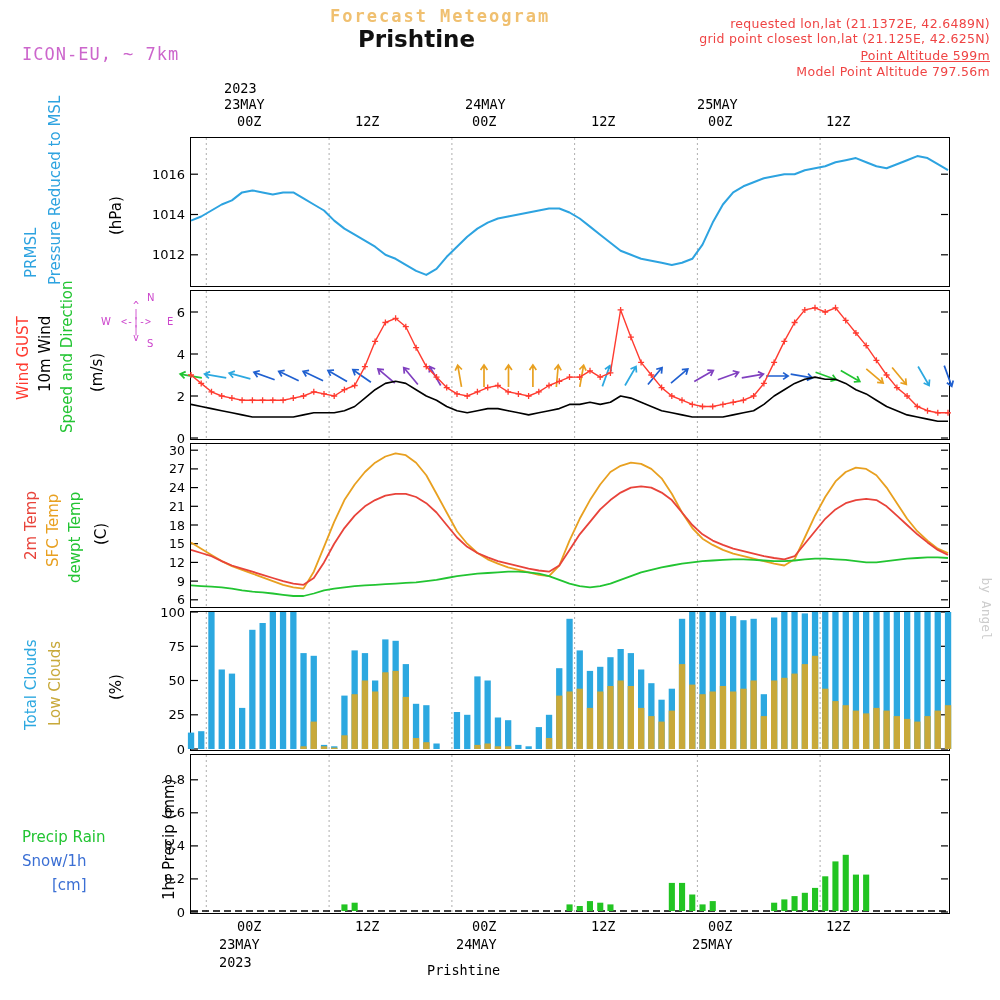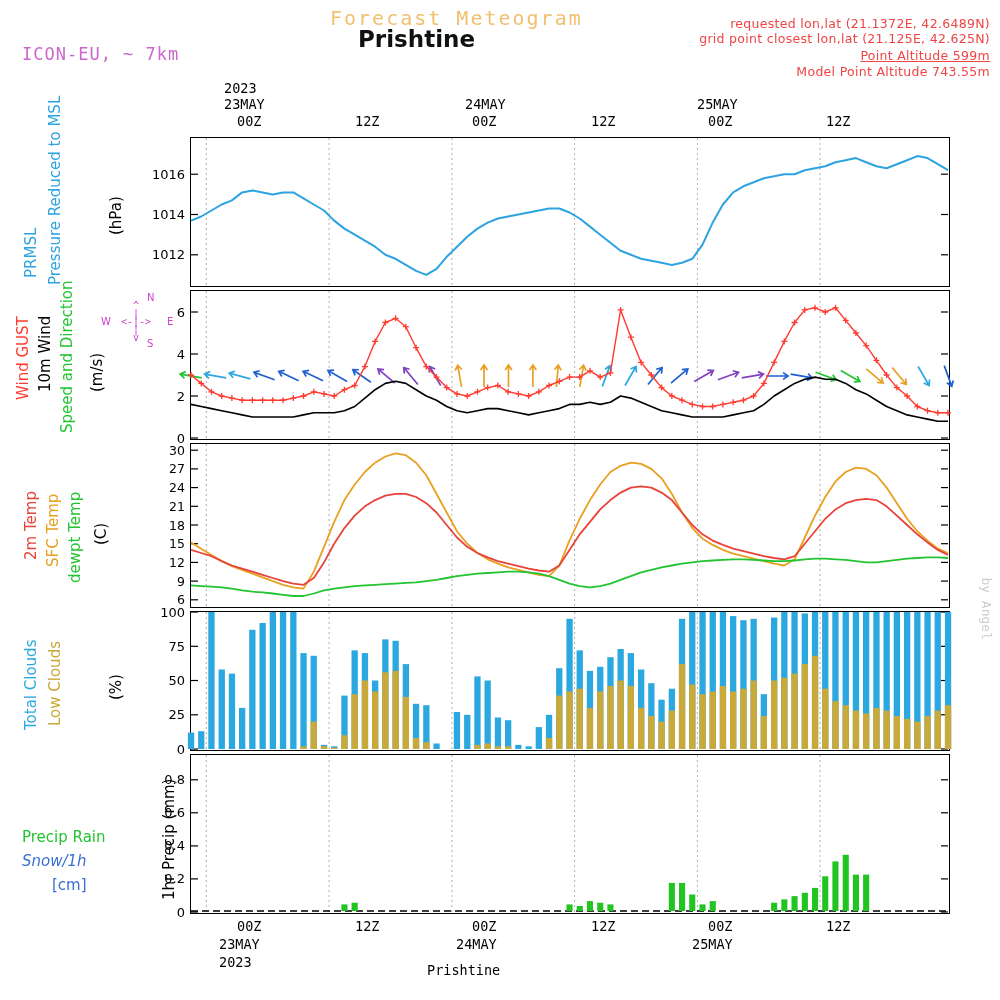--- a/index.html
+++ b/index.html
@@ -1,21 +1,21 @@
 <!DOCTYPE html>
 <html><head>
 <meta charset="utf-8">
 <style>
   html,body{margin:0;padding:0;background:#ffffff;}
   body{width:1000px;height:1000px;position:relative;font-family:"DejaVu Sans",sans-serif;overflow:hidden;}
   .abs{position:absolute;}
   .rot90{transform-origin:0 0;transform:rotate(-90deg);white-space:nowrap;}
   .mono{font-family:"DejaVu Sans Mono",monospace;}
   
-  #hdr-forecast{left:330px;top:6px;font-size:20px;color:#f0c070;letter-spacing:2px;}
+  #hdr-forecast{left:330px;top:6px;font-size:17px;color:#f0c070;letter-spacing:2px;font-weight:bold;}
   #hdr-title{left:358px;top:26px;font-size:23px;font-weight:bold;color:#111;font-family:"DejaVu Sans",sans-serif;}
   #hdr-icon{left:22px;top:44px;font-size:17px;color:#cc66cc;letter-spacing:1px;}
   .hdr-right{right:10px;text-align:right;font-size:12.5px;color:#ef4444;font-family:"DejaVu Sans",sans-serif;letter-spacing:.3px;}
   #hdr-r1{top:16px;}
   #hdr-r2{top:31px;}
   #hdr-r3{top:48px;text-decoration:underline;}
   #hdr-r4{top:64px;}
   #byangel{right:6px;top:640px;font-size:13px;color:#cccccc;transform-origin:100% 0;transform:rotate(90deg);}
   
   .panel{position:absolute;left:190px;width:760px;border:1.5px solid #000;box-sizing:border-box;background:#fff;}
@@ -23,21 +23,21 @@
 </style>
 </head>
 <body>
 
 <div class="abs mono" id="hdr-forecast">Forecast Meteogram</div>
 <div class="abs" id="hdr-title">Prishtine</div>
 <div class="abs mono" id="hdr-icon">ICON-EU, ~ 7km</div>
 <div class="abs mono hdr-right" id="hdr-r1">requested lon,lat (21.1372E, 42.6489N)</div>
 <div class="abs mono hdr-right" id="hdr-r2">grid point closest lon,lat (21.125E, 42.625N)</div>
 <div class="abs mono hdr-right" id="hdr-r3">Point Altitude 599m</div>
-<div class="abs mono hdr-right" id="hdr-r4">Model Point Altitude 743.55m</div>
+<div class="abs mono hdr-right" id="hdr-r4">Model Point Altitude 797.56m</div>
 <div class="abs mono" id="byangel">by Angel</div>
 
 <div class="abs mono" style="left:224px;top:80px;font-size:13.5px;">2023</div>
 <div class="abs mono" style="left:224px;top:96px;font-size:13.5px;">23MAY</div>
 <div class="abs mono" style="left:465px;top:96px;font-size:13.5px;">24MAY</div>
 <div class="abs mono" style="left:697px;top:96px;font-size:13.5px;">25MAY</div>
 <div class="abs mono" style="left:237px;top:113px;font-size:13.5px;">00Z</div>
 <div class="abs mono" style="left:355px;top:113px;font-size:13.5px;">12Z</div>
 <div class="abs mono" style="left:472px;top:113px;font-size:13.5px;">00Z</div>
 <div class="abs mono" style="left:591px;top:113px;font-size:13.5px;">12Z</div>
@@ -523,21 +523,21 @@
       <rect x="610.8" y="137.8" width="6.1" height="18.2" fill="#22c422"></rect>
       <rect x="621.0" y="132.9" width="6.1" height="23.1" fill="#22c422"></rect>
       <rect x="631.2" y="121.3" width="6.1" height="34.7" fill="#22c422"></rect>
       <rect x="641.4" y="106.4" width="6.1" height="49.6" fill="#22c422"></rect>
       <rect x="651.7" y="99.8" width="6.1" height="56.2" fill="#22c422"></rect>
       <rect x="661.9" y="119.6" width="6.1" height="36.4" fill="#22c422"></rect>
       <rect x="672.1" y="119.6" width="6.1" height="36.4" fill="#22c422"></rect>
     </svg>
 </div>
 <div class="abs" style="left:22px;top:828px;font-size:15px;color:#22c432;">Precip  Rain</div>
-<div class="abs" style="left:22px;top:852px;font-size:15px;color:#3b6fd4;font-style:italic;">Snow/1h</div>
+<div class="abs" style="left:22px;top:852px;font-size:15px;color:#3b6fd4;">Snow/1h</div>
 <div class="abs" style="left:52px;top:876px;font-size:15px;color:#3b6fd4;">[cm]</div>
 <div class="abs rot90" style="left:160px;top:900px;font-size:15px;color:#000;">1hr Precip (mm)</div>
 
 <div class="abs mono" style="left:237px;top:918px;font-size:13.5px;">00Z</div>
 <div class="abs mono" style="left:355px;top:918px;font-size:13.5px;">12Z</div>
 <div class="abs mono" style="left:472px;top:918px;font-size:13.5px;">00Z</div>
 <div class="abs mono" style="left:591px;top:918px;font-size:13.5px;">12Z</div>
 <div class="abs mono" style="left:708px;top:918px;font-size:13.5px;">00Z</div>
 <div class="abs mono" style="left:826px;top:918px;font-size:13.5px;">12Z</div>
 <div class="abs mono" style="left:219px;top:936px;font-size:13.5px;">23MAY</div>

